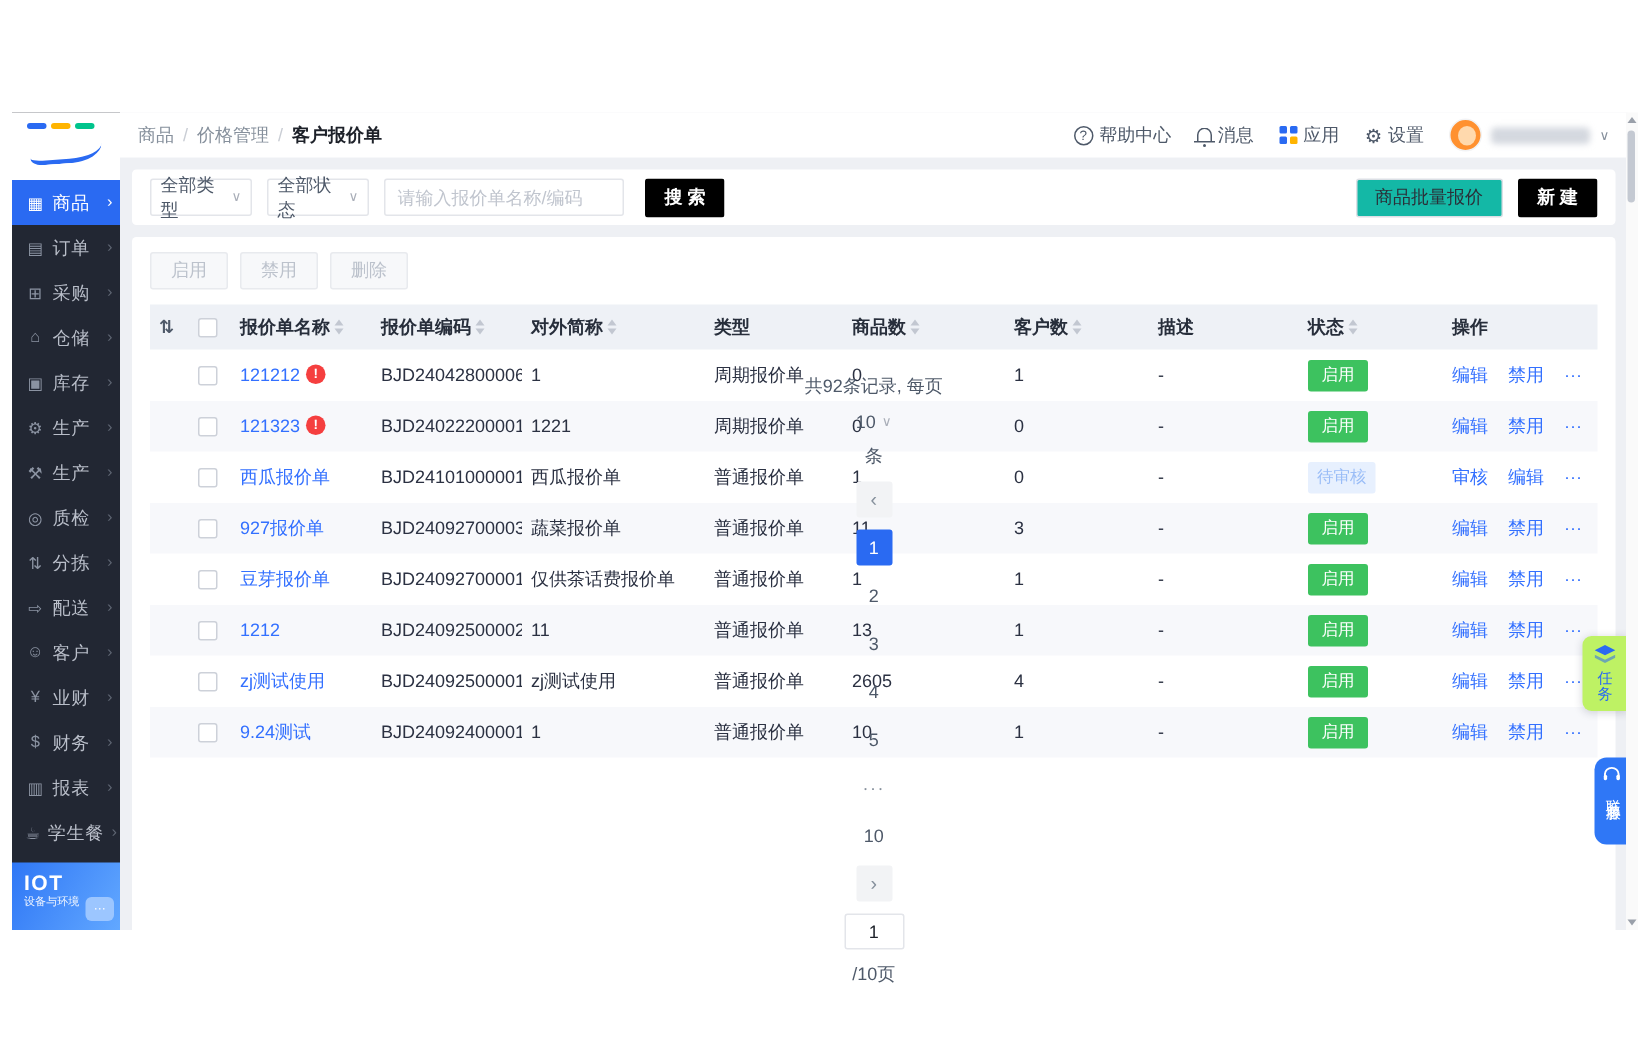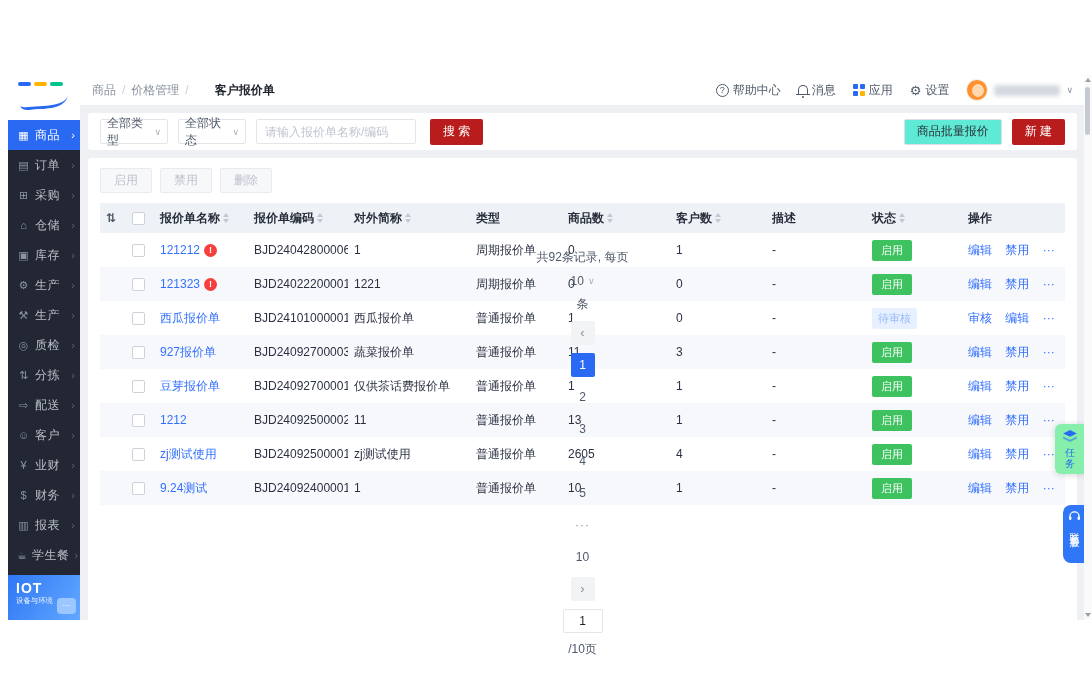--- a/index.html
+++ b/index.html
@@ -30,21 +30,21 @@
   .sf-chat { position:absolute; right:4px; bottom:6px; width:19px; height:16px; background:#9cc6ff;
              border-radius:4px; color:#fff; font-size:8px; line-height:15px; text-align:center; }
   .sf-chat::after { content:""; position:absolute; left:3px; bottom:-3px; border:3px solid transparent; border-top-color:#9cc6ff; }
 
   
   .main { position:absolute; left:72px; right:0; top:0; bottom:0; }
   .topbar { height:30px; background:#fff; display:flex; align-items:center; justify-content:space-between; padding:0 12px; }
   .crumb { display:flex; align-items:center; color:#86909c; }
   .crumb-item { margin-right:6px; }
   .crumb-item:not(:last-of-type)::after { content:"/"; margin-left:6px; color:#c9cdd4; }
-  .crumb-item.is-current { color:#1d2129; font-weight:bold;margin-left:20px; }
+  .crumb-item.is-current { color:#1d2129; font-weight:bold; }
   .top-actions { display:flex; align-items:center; gap:17px; color:#4e5969; }
   .ta { display:flex; align-items:center; gap:4px; cursor:pointer; }
   .ico-q { width:13px; height:13px; border:1px solid #4e5969; border-radius:50%; font-size:9px;
            line-height:11px; text-align:center; display:inline-block; }
   .ico-bell { width:10px; height:9px; border:1px solid #4e5969; border-bottom:none; border-radius:5px 5px 0 0; position:relative; display:inline-block; margin-top:-2px; }
   .ico-bell::after { content:""; position:absolute; left:-3px; right:-3px; bottom:-1px; height:1px; background:#4e5969; }
   .ico-bell::before { content:""; position:absolute; left:3px; bottom:-4px; width:2px; height:2px; border-radius:50%; background:#4e5969; }
   .ico-grid { width:12px; height:12px; display:inline-block; position:relative; }
   .ico-grid::before { content:""; position:absolute; left:0; top:0; width:5px; height:5px; background:#2a6af2; border-radius:1px;
                       box-shadow:7px 0 0 #2a6af2, 0 7px 0 #2a6af2, 7px 7px 0 #ffb400; }
@@ -59,22 +59,22 @@
   .filter-card { margin:8px 8px 0; height:37px; background:#fff; border-radius:3px;
                  display:flex; align-items:center; justify-content:space-between; padding:0 12px; }
   .f-left { display:flex; align-items:center; gap:10px; }
   .select { width:68px; height:25px; border:1px solid #e3e5ea; border-radius:2px; background:#fff;
             display:flex; align-items:center; justify-content:flex-start; padding:0 6px; color:#4e5969; cursor:pointer; }
   .caret { color:#a9aeb8; font-size:9px; }
   .search-input { width:160px; height:25px; border:1px solid #e3e5ea; border-radius:2px; padding:0 8px; font-size:12px; color:#1d2129; outline:none; }
   .search-input::placeholder { color:#c0c5ce; }
   .btn { height:26px; border-radius:2px; border:1px solid transparent; font-size:12px; padding:0 12px;
          display:inline-flex; align-items:center; justify-content:center; cursor:pointer; white-space:nowrap; }
-  .btn-primary { background:#b91c1c; color:#fff; }
-  .btn-plain { background:#5eead4; border-color:#dcdfe5; color:#2b2f38; }
+  .btn-primary { background:#000000; color:#fff;font-weight:bold; }
+  .btn-plain { background:#14b8a6; border-color:#dcdfe5; color:#2b2f38; }
   .f-right { display:flex; gap:10px; }
   .ml { margin-left:4px; }
 
   
   .table-card { position:relative; margin:8px; height:508px; background:#fff; border-radius:3px; padding:10px 12px 0; }
   .bulk { display:flex; gap:8px; margin-bottom:10px; }
   .btn-disabled { height:25px; padding:0 13px; background:#f7f8fa; border:1px solid #e8eaee; color:#bcc2cc;
                   border-radius:2px; font-size:12px; display:inline-flex; align-items:center; cursor:not-allowed; }
   .qtable { width:100%; border-collapse:collapse; table-layout:fixed; }
   .qtable thead th { background:#eef1f6; height:30px; text-align:left; padding:0 6px; font-size:12px;
@@ -82,21 +82,21 @@
   .qtable tbody td { height:34px; padding:0 6px; color:#2b3142; white-space:nowrap; overflow:hidden; font-size:12px; }
   .qtable tbody tr:nth-child(even) { background:#f7f8fb; }
   .colset { color:#4e5969; font-size:12px; cursor:pointer; }
   .cb { width:13px; height:13px; border:1px solid #cdd1d9; border-radius:2px; background:#fff; display:inline-block; vertical-align:middle; cursor:pointer; }
   .th-wrap { display:inline-flex; align-items:center; gap:3px;text-align:center; }
   .sort { display:none; }
   .sort.sort-yes { display:inline-flex; flex-direction:column; gap:2px; cursor:pointer; }
   .sort.sort-yes::before { content:""; border-left:3px solid transparent; border-right:3px solid transparent; border-bottom:4px solid #c2c7d1; }
   .sort.sort-yes::after  { content:""; border-left:3px solid transparent; border-right:3px solid transparent; border-top:4px solid #c2c7d1; }
   .link { color:#3370ff; cursor:pointer; text-decoration:none; }
-  .name-wrap { display:inline-flex; align-items:flex-end; }
+  .name-wrap { display:inline-flex; align-items:flex-start; }
   .badge { min-width:13px; height:13px; margin-left:4px; border-radius:50%; background:#f53f3f; color:#fff;
            font-size:9px; line-height:13px; text-align:center; display:inline-block; font-weight:bold; }
   .pill { display:inline-block; min-width:40px; height:21px; line-height:21px; padding:0 6px;
           border-radius:2px; text-align:center; font-size:11px; }
   .pill-enabled { background:#3dc25f; color:#fff; }
   .pill-pending { background:#e7f0fe; color:#9abdf7; }
   .ops a { color:#3370ff; margin-right:10px; cursor:pointer; text-decoration:none; }
 
   
   .pager { position:absolute; left:12px; right:12px; bottom:8px; display:flex; align-items:center;
@@ -104,21 +104,21 @@
   .size-select { display:inline-flex; align-items:center; gap:4px; cursor:pointer; }
   .pg-box { width:24px; height:24px; line-height:24px; text-align:center; border-radius:2px;
             background:#f2f3f5; color:#86909c; cursor:pointer; font-size:13px; }
   .page { min-width:24px; height:24px; line-height:24px; text-align:center; border-radius:2px; cursor:pointer; color:#4e5969; }
   .page.pg-current { background:#2a6af2; color:#fff; }
   .page.pg-more { color:#86909c; letter-spacing:1px; }
   .jump-input { width:40px; height:24px; border:1px solid #e3e5ea; border-radius:2px; text-align:center;
                 font-size:12px; color:#1d2129; outline:none; }
 
   
-  .float-task { position:absolute; right:7px; top:424px; width:30px; background:#86efac; z-index:5;
+  .float-task { position:absolute; right:7px; top:424px; width:30px; background:#bef264; z-index:5;
                 border-radius:6px 0 0 6px; box-shadow:0 1px 6px rgba(31,41,61,.18); padding:6px 0 5px;
                 text-align:center; color:#2a6af2; cursor:pointer; }
   .ft-label { font-size:10px; line-height:11px; width:12px; margin:2px auto 0; }
   .float-service { position:absolute; right:7px; top:505px; width:22px; height:58px; background:#2f77f6; z-index:5;
                    border-radius:8px 0 0 8px; color:#fff; display:flex; flex-direction:column; align-items:center;
                    padding-top:6px; gap:3px; cursor:pointer; }
   .fs-label { writing-mode:vertical-rl; font-size:10px; letter-spacing:2px; }
   .scrollbar { position:absolute; right:0; top:75px; width:8px; height:545px; background:#fafafa; z-index:6; }
   .sb-up { position:absolute; top:3px; left:1px; border-left:3px solid transparent; border-right:3px solid transparent; border-bottom:4px solid #9aa0aa; }
   .sb-down { position:absolute; bottom:3px; left:1px; border-left:3px solid transparent; border-right:3px solid transparent; border-top:4px solid #9aa0aa; }

